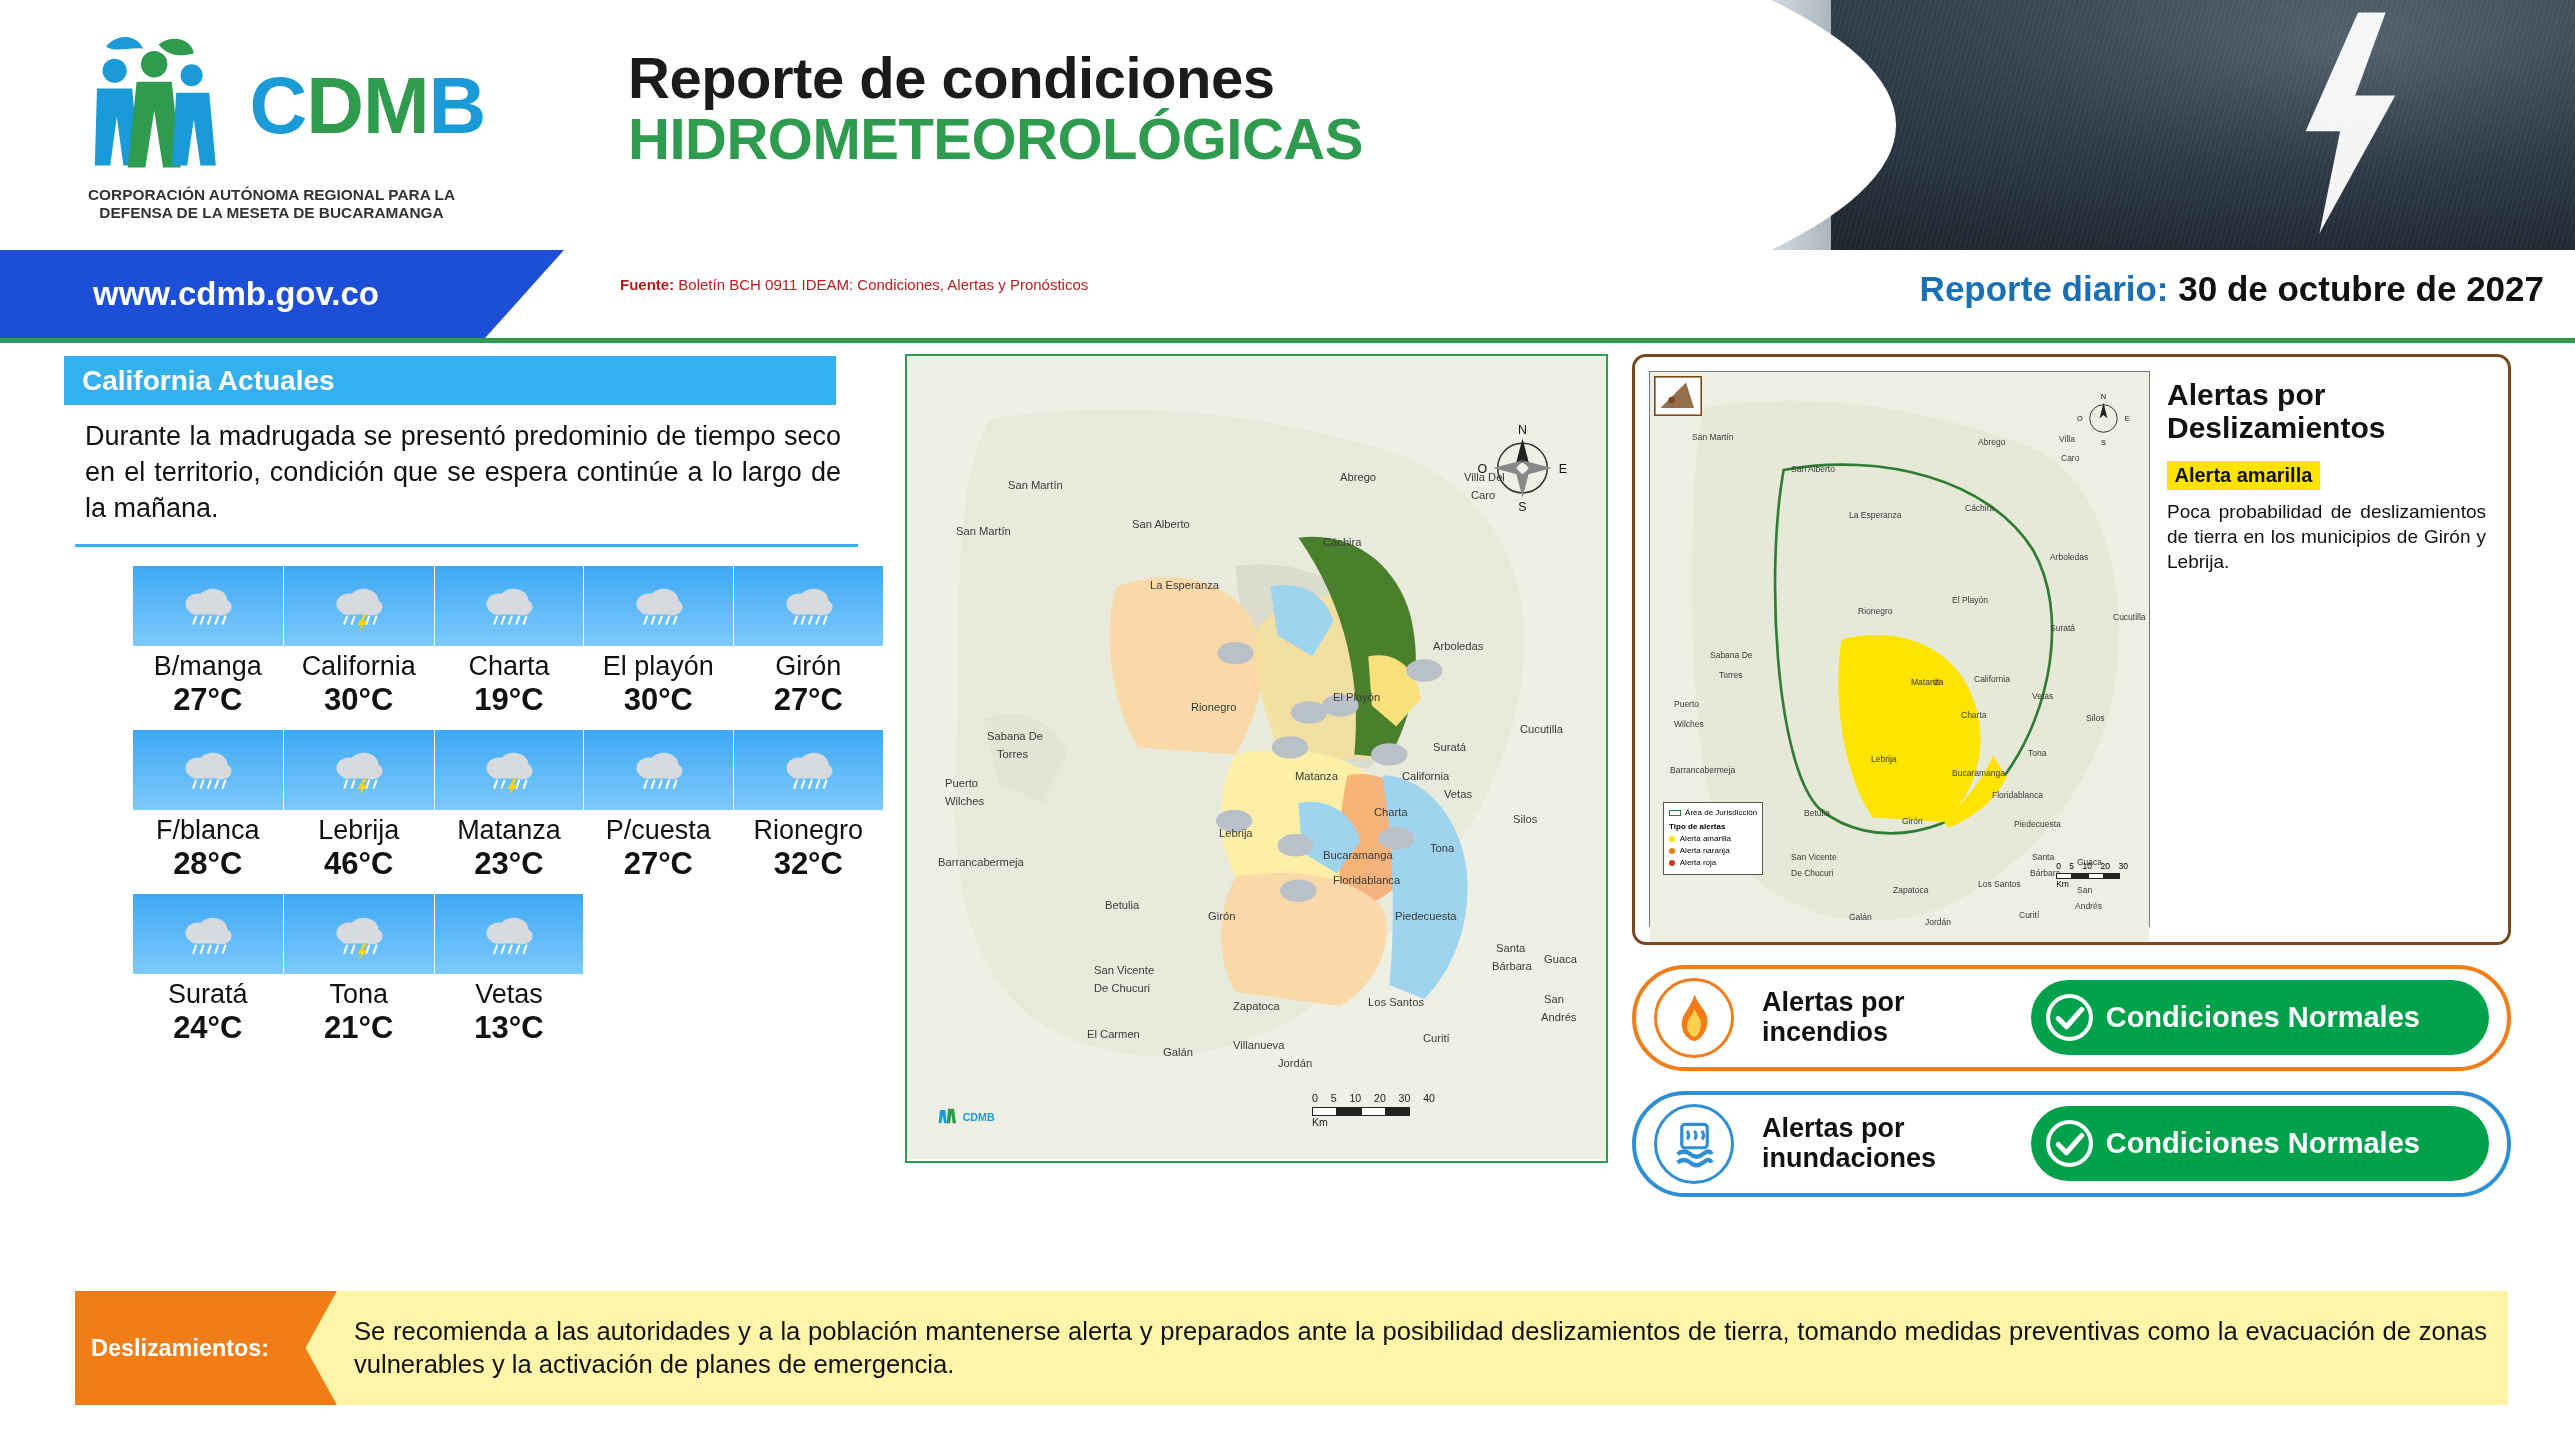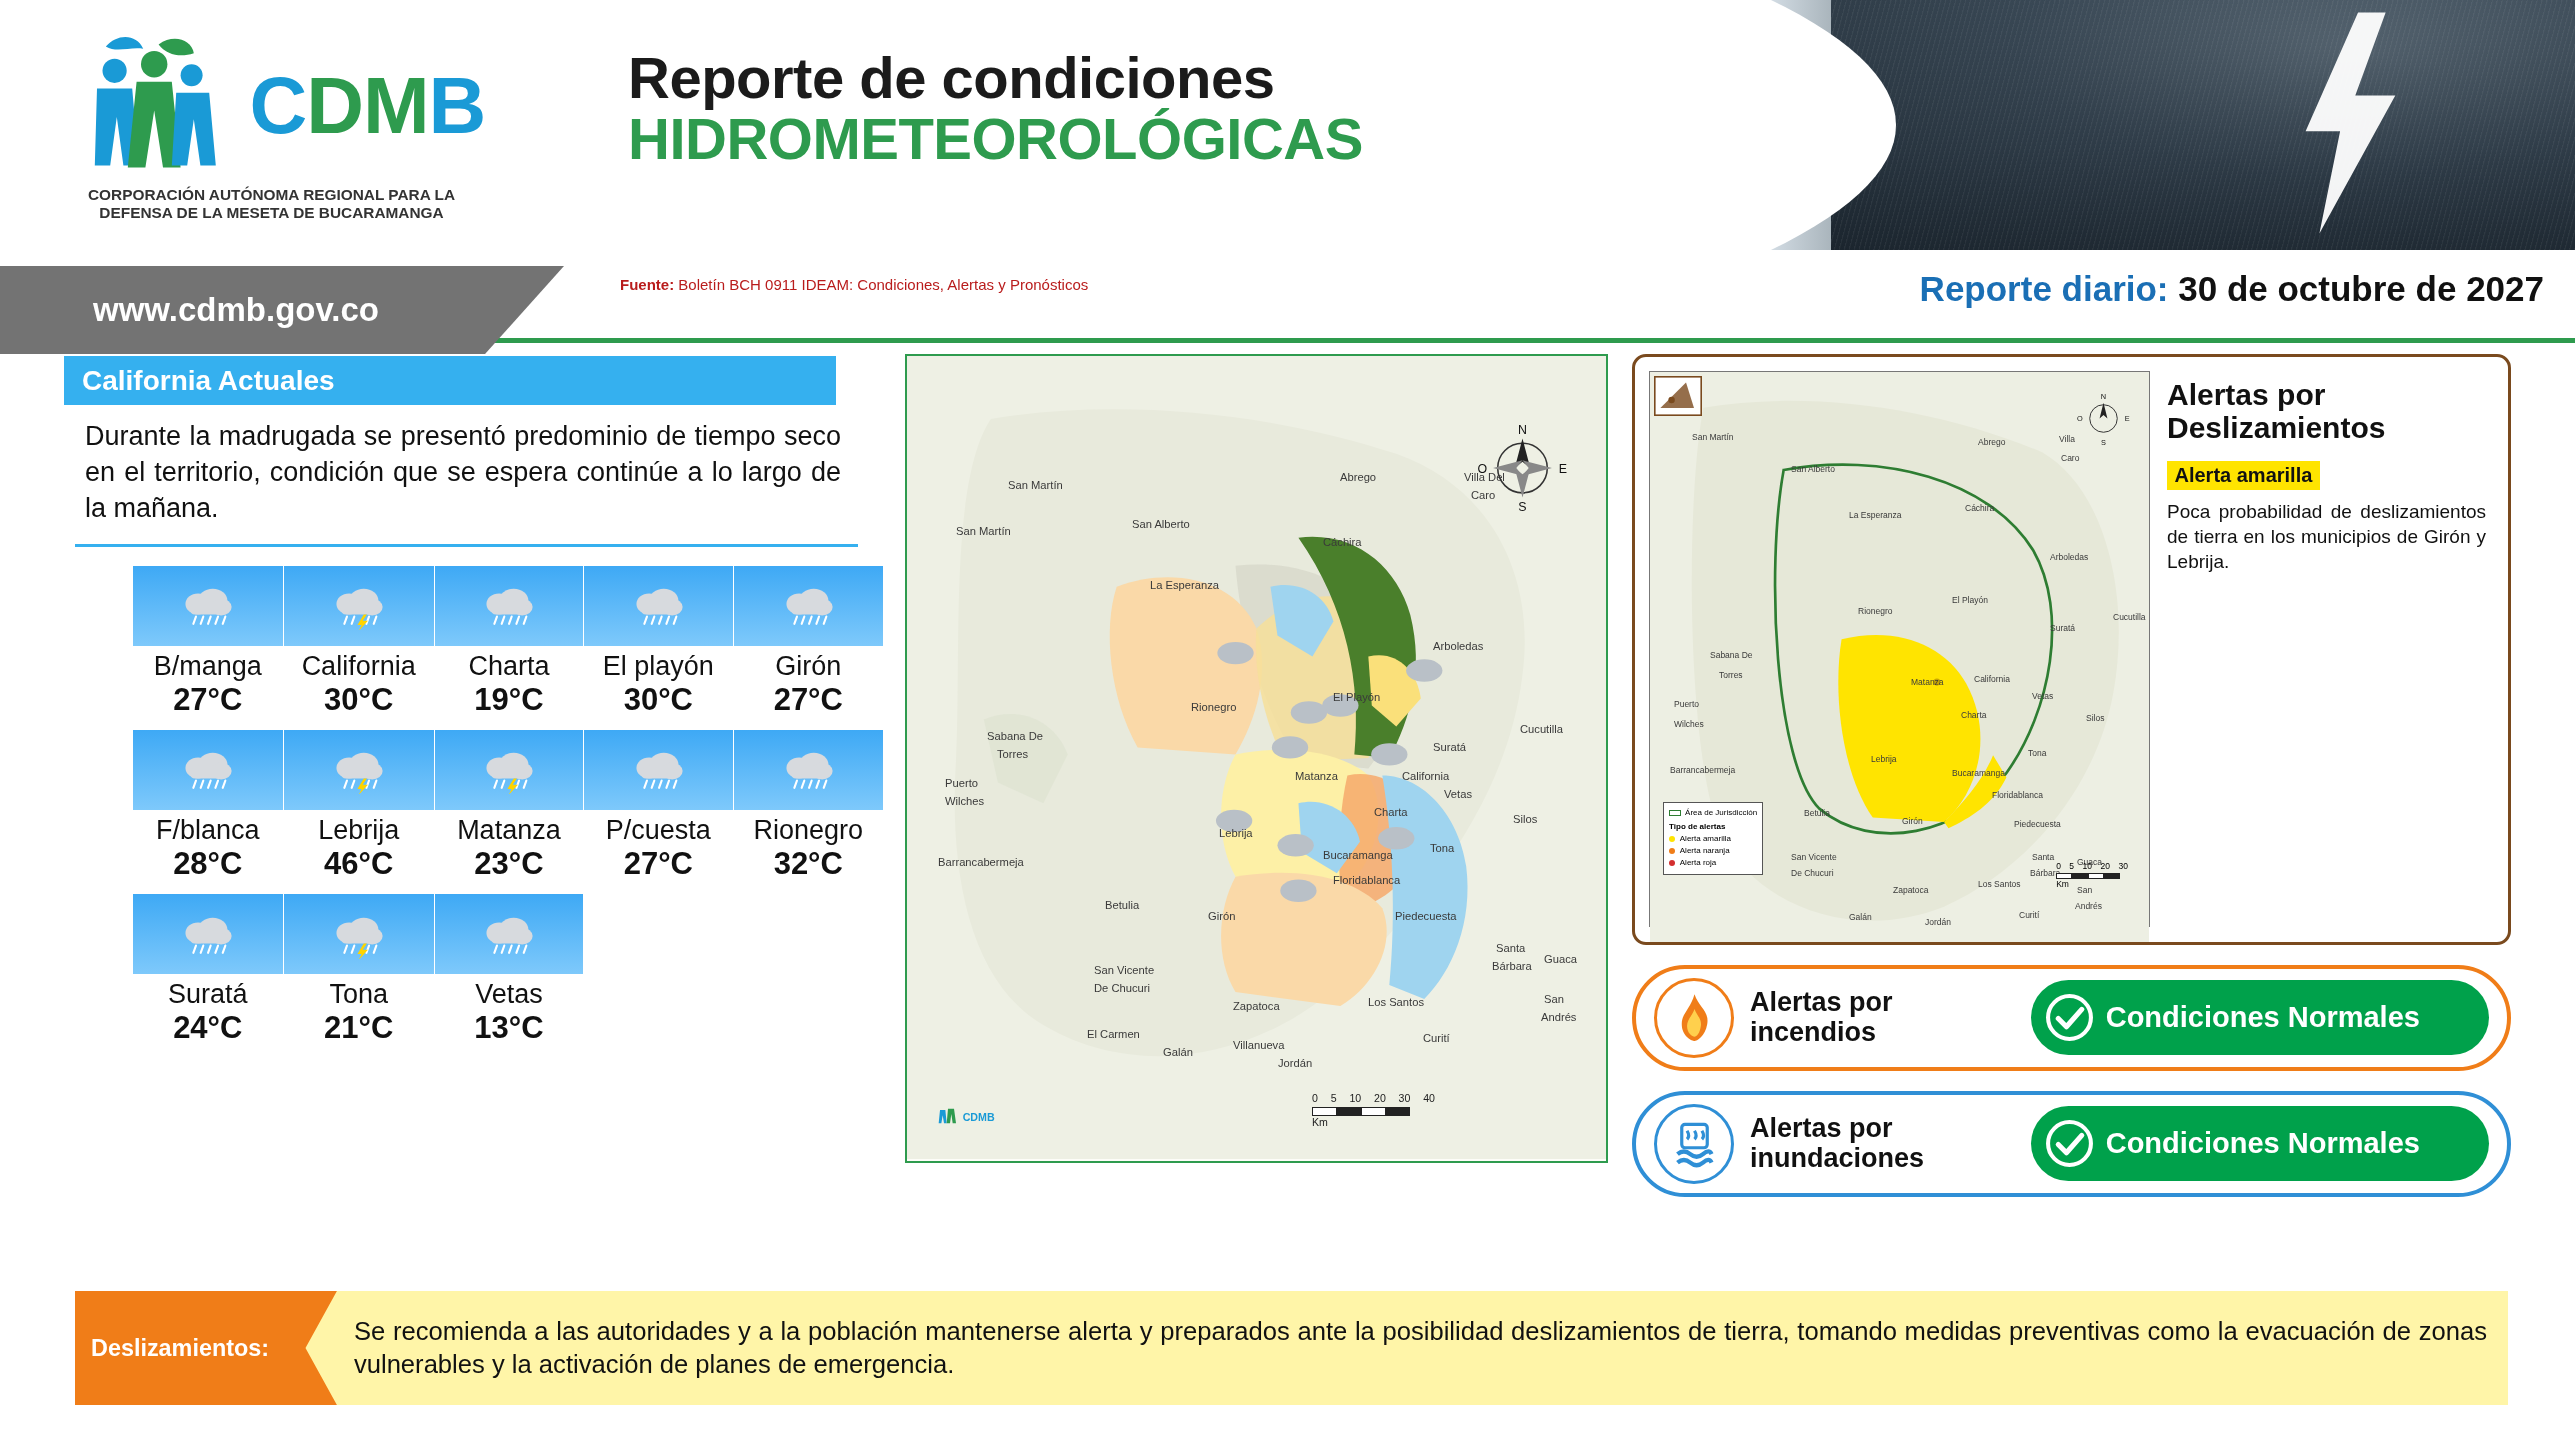--- a/index.html
+++ b/index.html
@@ -59,23 +59,23 @@
   .title-2{ font-size:58px; font-weight:bold; color:#2e9b4e; line-height:1.05; letter-spacing:-0.5px;}
 
   
   .greenbar{
     position:relative; height:93px; width:100%;
     background:#ffffff;
     border-bottom: 5.3px solid #2e9b4e;
   }
   .greenbar-left{
     position:absolute; left:0; top:0; height:88px; width:564px;
-    background:#737373;
+    background:#1d4ed8;
     clip-path: polygon(0 0, 100% 0, 86% 100%, 0% 100%);
-    display:flex; align-items:center;margin-top:16px;
+    display:flex; align-items:center;
   }
   .site-url{ color:#fff; font-size:33px; font-weight:bold; margin-left:93px;}
   .fuente{
     position:absolute; left:620px; top:25.6px; font-size:15px; color:#b91c1c;
   }
   .fuente b{ font-weight:bold; }
   .reporte-diario{
     position:absolute; right:32px; top:19px; font-size:35px; white-space:nowrap;
   }
   .reporte-diario .lbl{ color:#1a6fb5; font-weight:bold;}
@@ -159,21 +159,21 @@
   .slide-p{ font-size:19px; color:#111; line-height:1.32; text-align:justify; margin-top:8.5px; width:319px;}
 
   .alert-pill{
     margin-top:20px; width:879px; height:106px; border-radius:53px;
     display:flex; align-items:center; padding:0 18px; background:#fff;
   }
   .pill-fire{ border:4.3px solid #f07d18; }
   .pill-flood{ border:4.3px solid #2f8fd6; }
   .pill-icon{ width:80px; height:80px; border-radius:50%; border:3.7px solid #f07d18; display:flex; align-items:center; justify-content:center; flex:none;}
   .pill-icon.flood{ border-color:#2f8fd6; }
-  .pill-label{ font-size:27px; font-weight:bold; color:#111; line-height:1.1; margin-left:16px; width:229px;}
+  .pill-label{ font-size:27px; font-weight:bold; color:#111; line-height:1.1; margin-left:28px; width:229px;}
   .pill-status{
     margin-left:auto; background:#00a14b; color:#fff; border-radius:48px;
     height:75px; display:flex; align-items:center; padding:0 23.4px 0 14px; gap:11.7px;
     font-size:29px; font-weight:bold; min-width:458px;
   }
   .check-circle{ width:49px; height:49px; flex:none; }
 
   
   .recbar{
     position:absolute; left:75px; top:1291px; width:2433px; height:114px;

